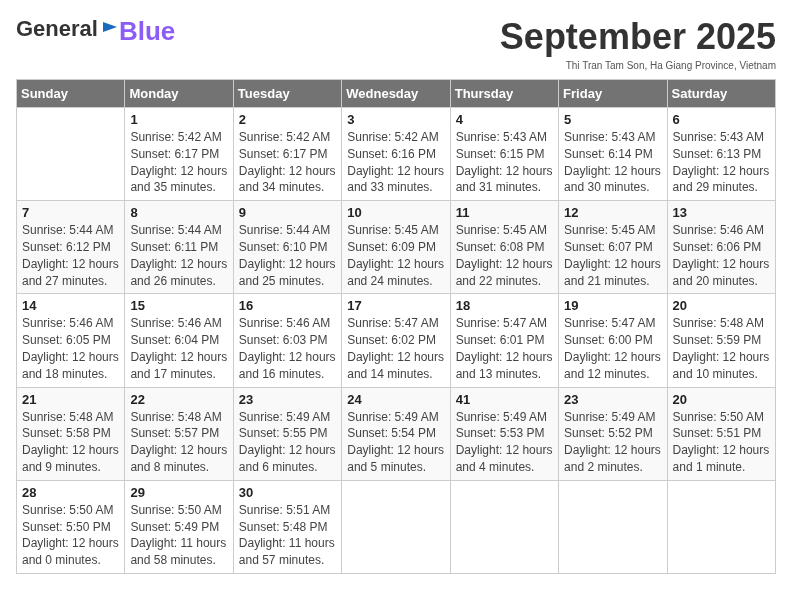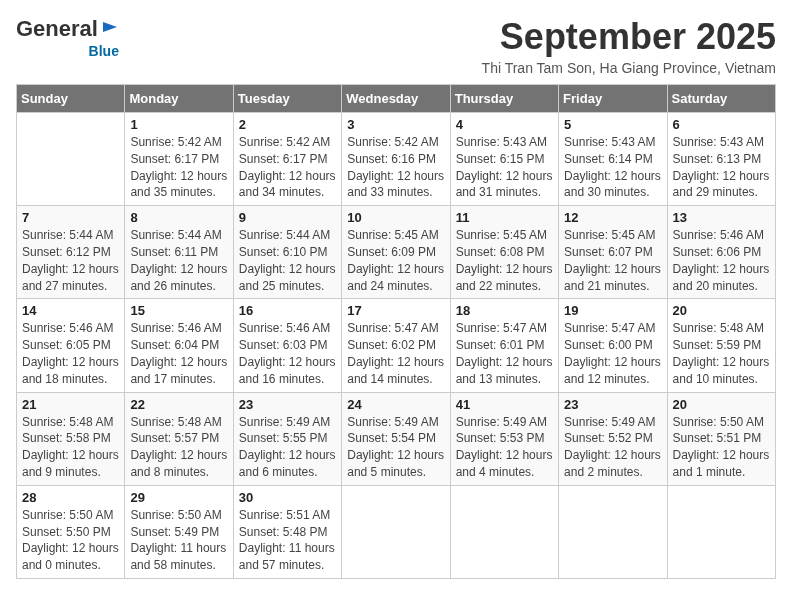--- a/index.html
+++ b/index.html
@@ -11,37 +11,37 @@
       padding: 16px;
     }
     .header {
       display: flex;
       justify-content: space-between;
       align-items: flex-start;
       margin-bottom: 4px;
     }
     .logo {
       display: flex;
-      flex-direction: column;
-      align-items: flex-end;
+      flex-direction: row;
+      align-items: flex-start;
     }
     .logo-line {
       display: flex;
       align-items: center;
     }
     .title-block {
       text-align: right;
     }
     .month-title {
       font-size: 36px;
       font-weight: bold;
       color: #333;
     }
     .subtitle {
-      font-size: 14px;
+      font-size: 10px;
       color: #555;
       margin-top: 2px;
     }
     .calendar {
       width: 100%;
       border-collapse: collapse;
       margin-top: 8px;
     }
     .calendar th {
       background: #737373;
@@ -88,21 +88,21 @@
   <div class="logo">
     <div class="logo-line">
       <span style="font-size:22px;font-weight:bold;color:#333;">General</span>
       <span style="display:inline-block;margin-left:3px;vertical-align:middle;">
         <svg width="18" height="18" viewBox="0 0 18 18">
           <polygon points="2,4 16,9 2,14" fill="#1a6abf"></polygon>
         </svg>
       </span>
     </div>
     <div>
-      <span style="font-size:14px;font-weight:bold;color:#0369a1;">Blue</span>
+      <span style="font-size:26px;font-weight:bold;color:#8b5cf6;">Blue</span>
     </div>
   </div>
   <div class="title-block">
     <div class="month-title">September 2025</div>
     <div class="subtitle">Thi Tran Tam Son, Ha Giang Province, Vietnam</div>
   </div>
 </div>
 
 <table class="calendar">
   <thead>

